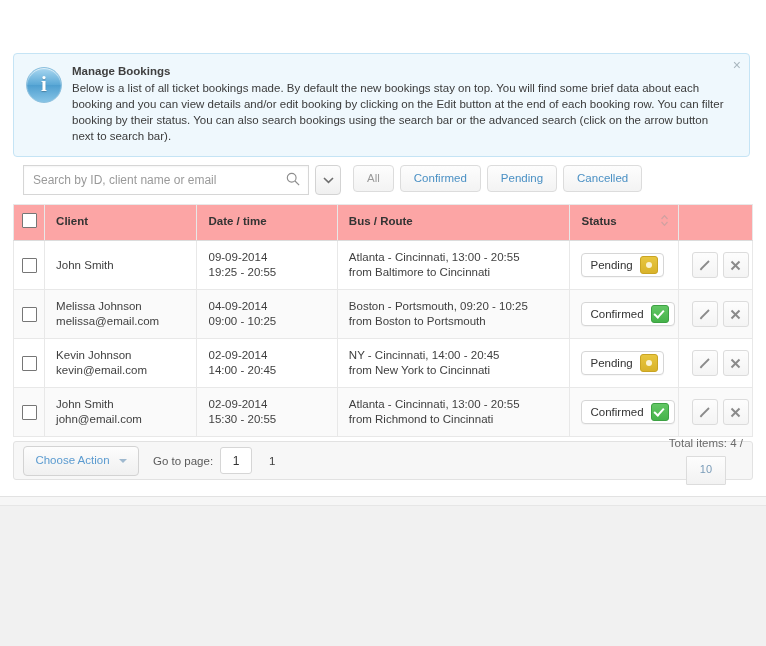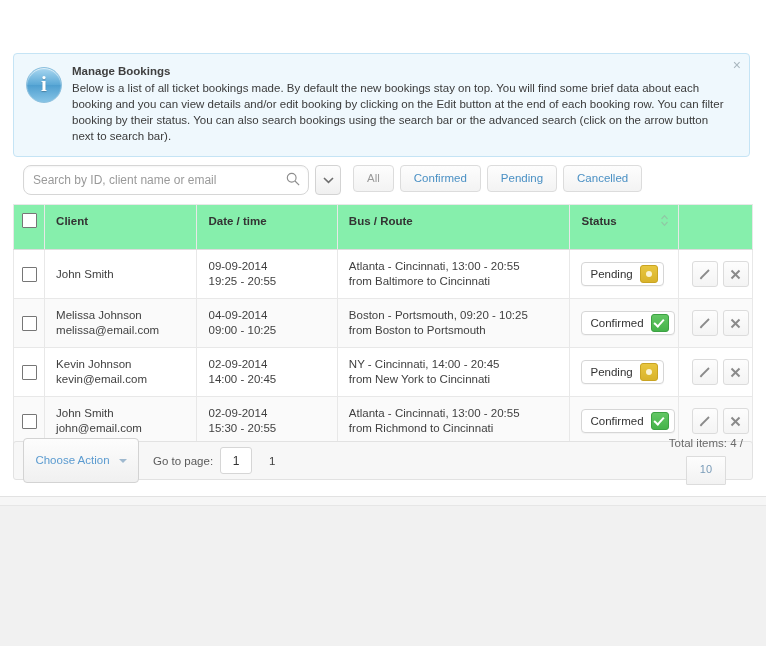--- a/index.html
+++ b/index.html
@@ -130,21 +130,21 @@
   .search-wrap {
     position: relative;
     margin-left: 10px;
     width: 286px;
     height: 30px;
   }
   .search-input {
     box-sizing: border-box;
     width: 286px; height: 30px;
     border: 1px solid #d6d6d6;
-    border-radius: 8px;
+    border-radius: 0;
     background: #fff;
     padding: 0 30px 0 9px;
     font-family: "Liberation Sans", sans-serif;
     font-size: 12px;
     color: #777;
     outline: none;
     box-shadow: inset 0 1px 2px rgba(0,0,0,0.045);
   }
   .search-input::placeholder { color: #9a9a9a; opacity: 1; }
   .search-icon {
@@ -181,25 +181,25 @@
     table-layout: fixed;
   }
   .table th, .table td {
     border: 1px solid #e8e8e8;
     text-align: left;
     vertical-align: middle;
     font-size: 11.5px;
     color: #3f3f3f;
   }
   .table thead th {
-    background: #86efac;
+    background: #fca5a5;
     height: 31px;
     font-weight: bold;
     color: #333;
-    padding: 0 0 13px 11px;
+    padding: 0 0 4px 11px;
     border-bottom: 1px solid #dcdcdc;
   }
   .col-check { width: 31px; }
   .col-client { width: 152px; }
   .col-date { width: 140px; }
   .col-route { width: 232px; }
   .col-status { width: 108px; }
   .col-actions { width: 74px; }
   .table thead th.th-check { padding-left: 0; text-align: center; }
   .th-status-inner { display: flex; align-items: center; justify-content: space-between; padding-right: 9px; }
@@ -291,21 +291,21 @@
     height: 39px;
     box-sizing: border-box;
     background: #f7f7f7;
     border: 1px solid #e2e2e2;
     border-radius: 3px;
     display: flex;
     align-items: center;
     padding: 0 9px;
   }
   .choose-action {
-    height: 45px;
+    height: 30px;
     min-width: 116px;
     padding: 0 10px;
     line-height: 25px;
     color: #5b9bd0;
     display: inline-flex;
     align-items: center;
     gap: 9px;
     justify-content: center;
   }
   .caret-sm {

